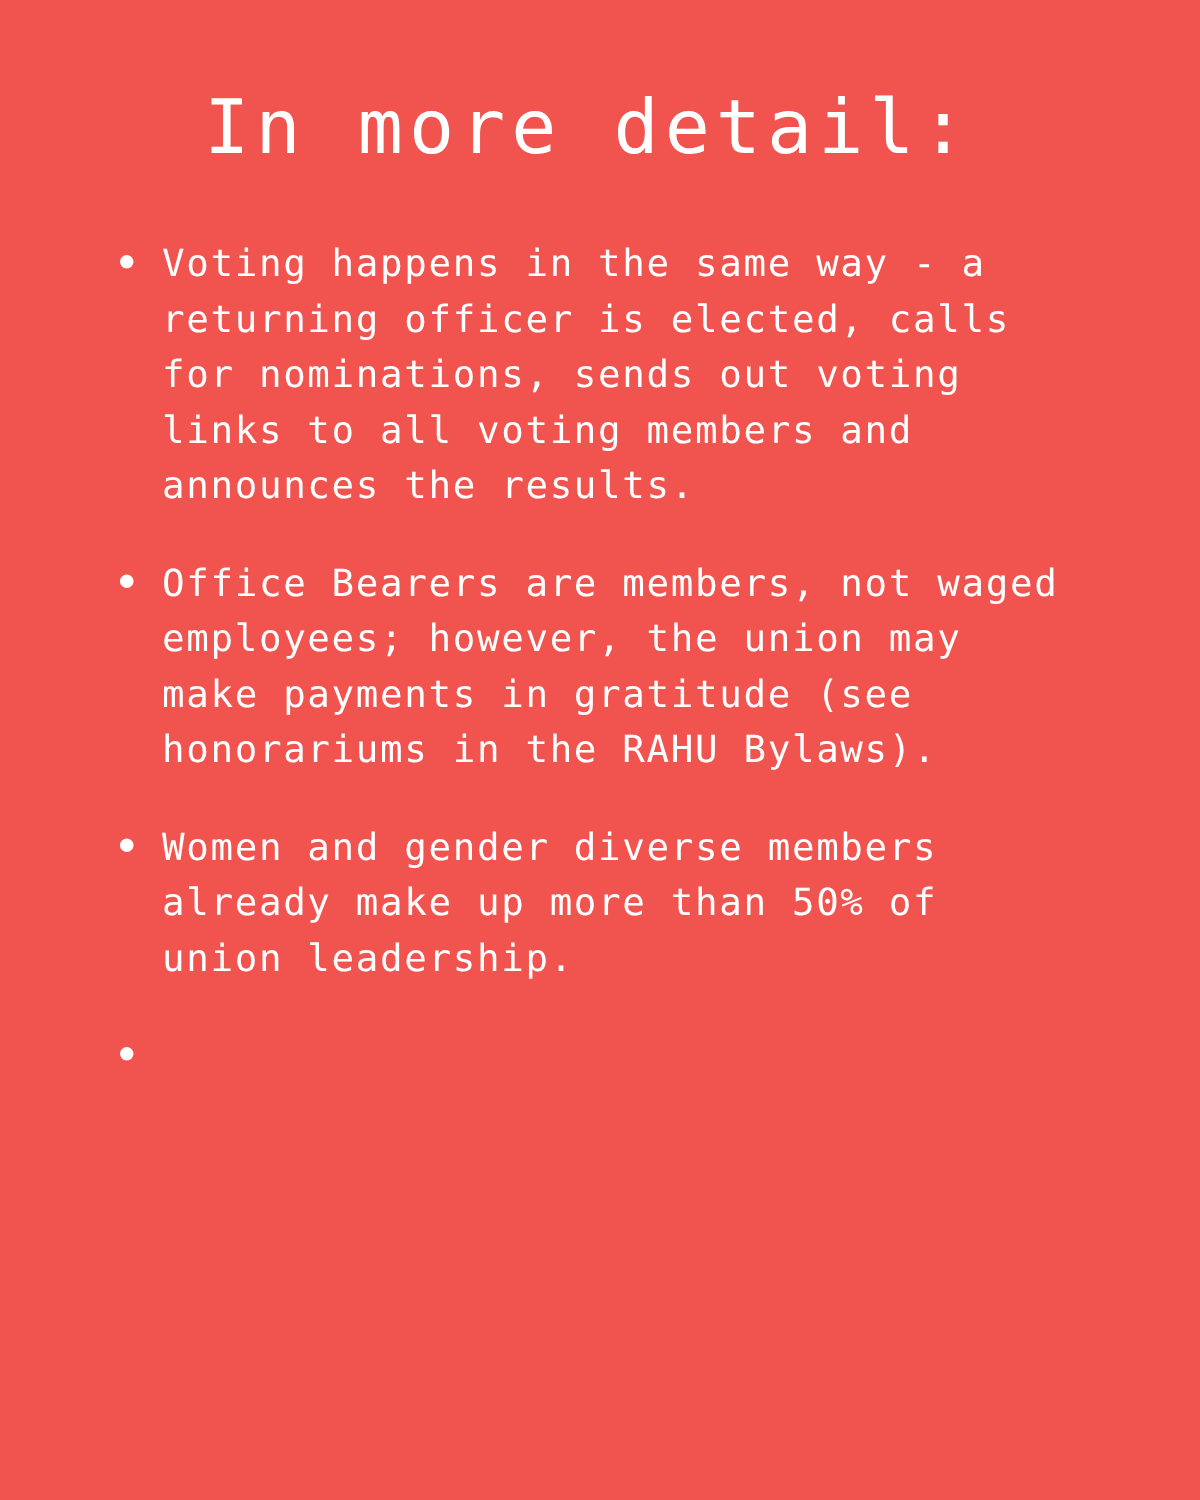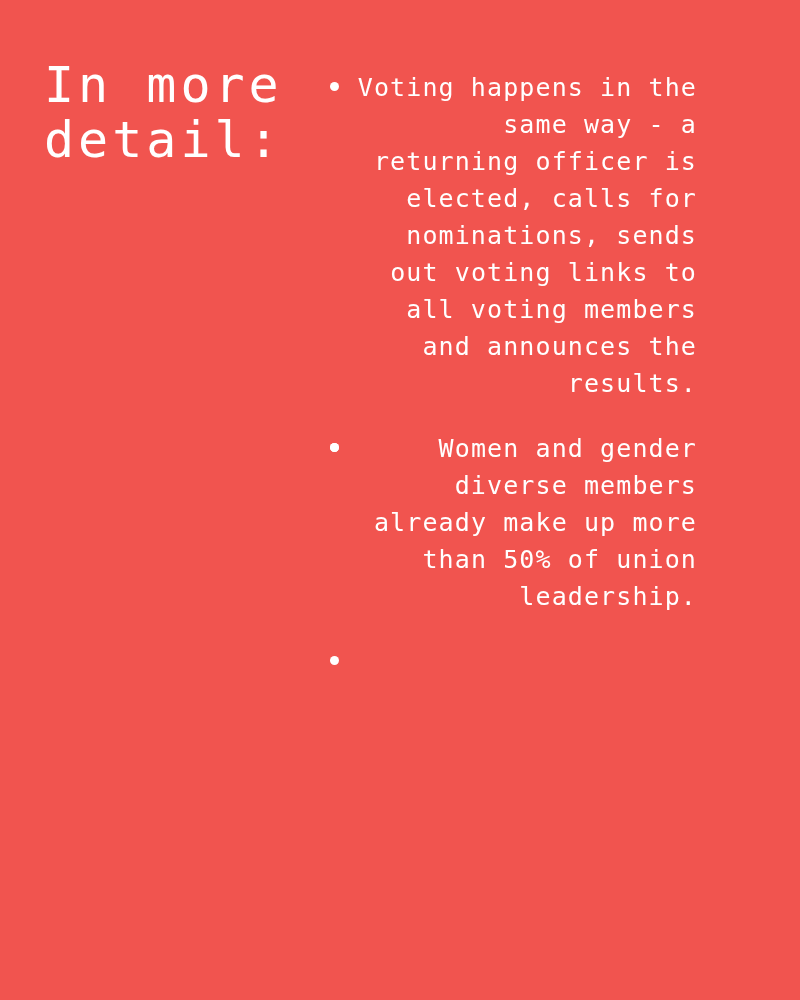--- a/index.html
+++ b/index.html
@@ -12,37 +12,37 @@
     background: #F1544F;
     font-family: "DejaVu Sans Mono", monospace;
     overflow: hidden;
   }
   .slide {
     width: 800px;
     height: 940px;
     box-sizing: border-box;
     padding: 58px 60px 40px 44px;
     display: flex;
+    flex-direction: column;
     align-items: stretch;
   }
   .title {
     color: #FFFFFF;
     font-size: 50px;
     line-height: 1.1;
     letter-spacing: 4px;
     text-align: center;
     font-weight: normal;
     margin: 0 0 44px 0;
     font-family: "DejaVu Sans Mono", monospace;
   }
   .bullet-list {
     list-style: none;
-    margin: 11px;
+    margin: 0;
     padding: 0 32px 0 34px;
-    text-align: right;
   }
   .bullet-item {
     position: relative;
     color: #FFFFFF;
     font-size: 25px;
     line-height: 1.48;
     letter-spacing: 1.1px;
     padding-left: 30px;
     margin-bottom: 28px;
     font-family: "DejaVu Sans Mono", monospace;
@@ -65,20 +65,21 @@
 
 <div class="slide">
   <h1 class="title">In more detail:</h1>
   <ul class="bullet-list">
     <li class="bullet-item">
       <span class="bullet-dot"></span>
       <span>Voting happens in the same way - a returning officer is elected, calls for nominations, sends out voting links to all voting members and announces the results.</span>
     </li>
     <li class="bullet-item">
       <span class="bullet-dot"></span>
+      <span>Office Bearers are members, not waged employees; however, the union may make payments in gratitude (see honorariums in the RAHU Bylaws).</span>
     </li>
     <li class="bullet-item">
       <span class="bullet-dot"></span>
       <span>Women and gender diverse members already make up more than 50% of union leadership.</span>
     </li>
     <li class="bullet-item">
       <span class="bullet-dot"></span>
     </li>
   </ul>
 </div>

